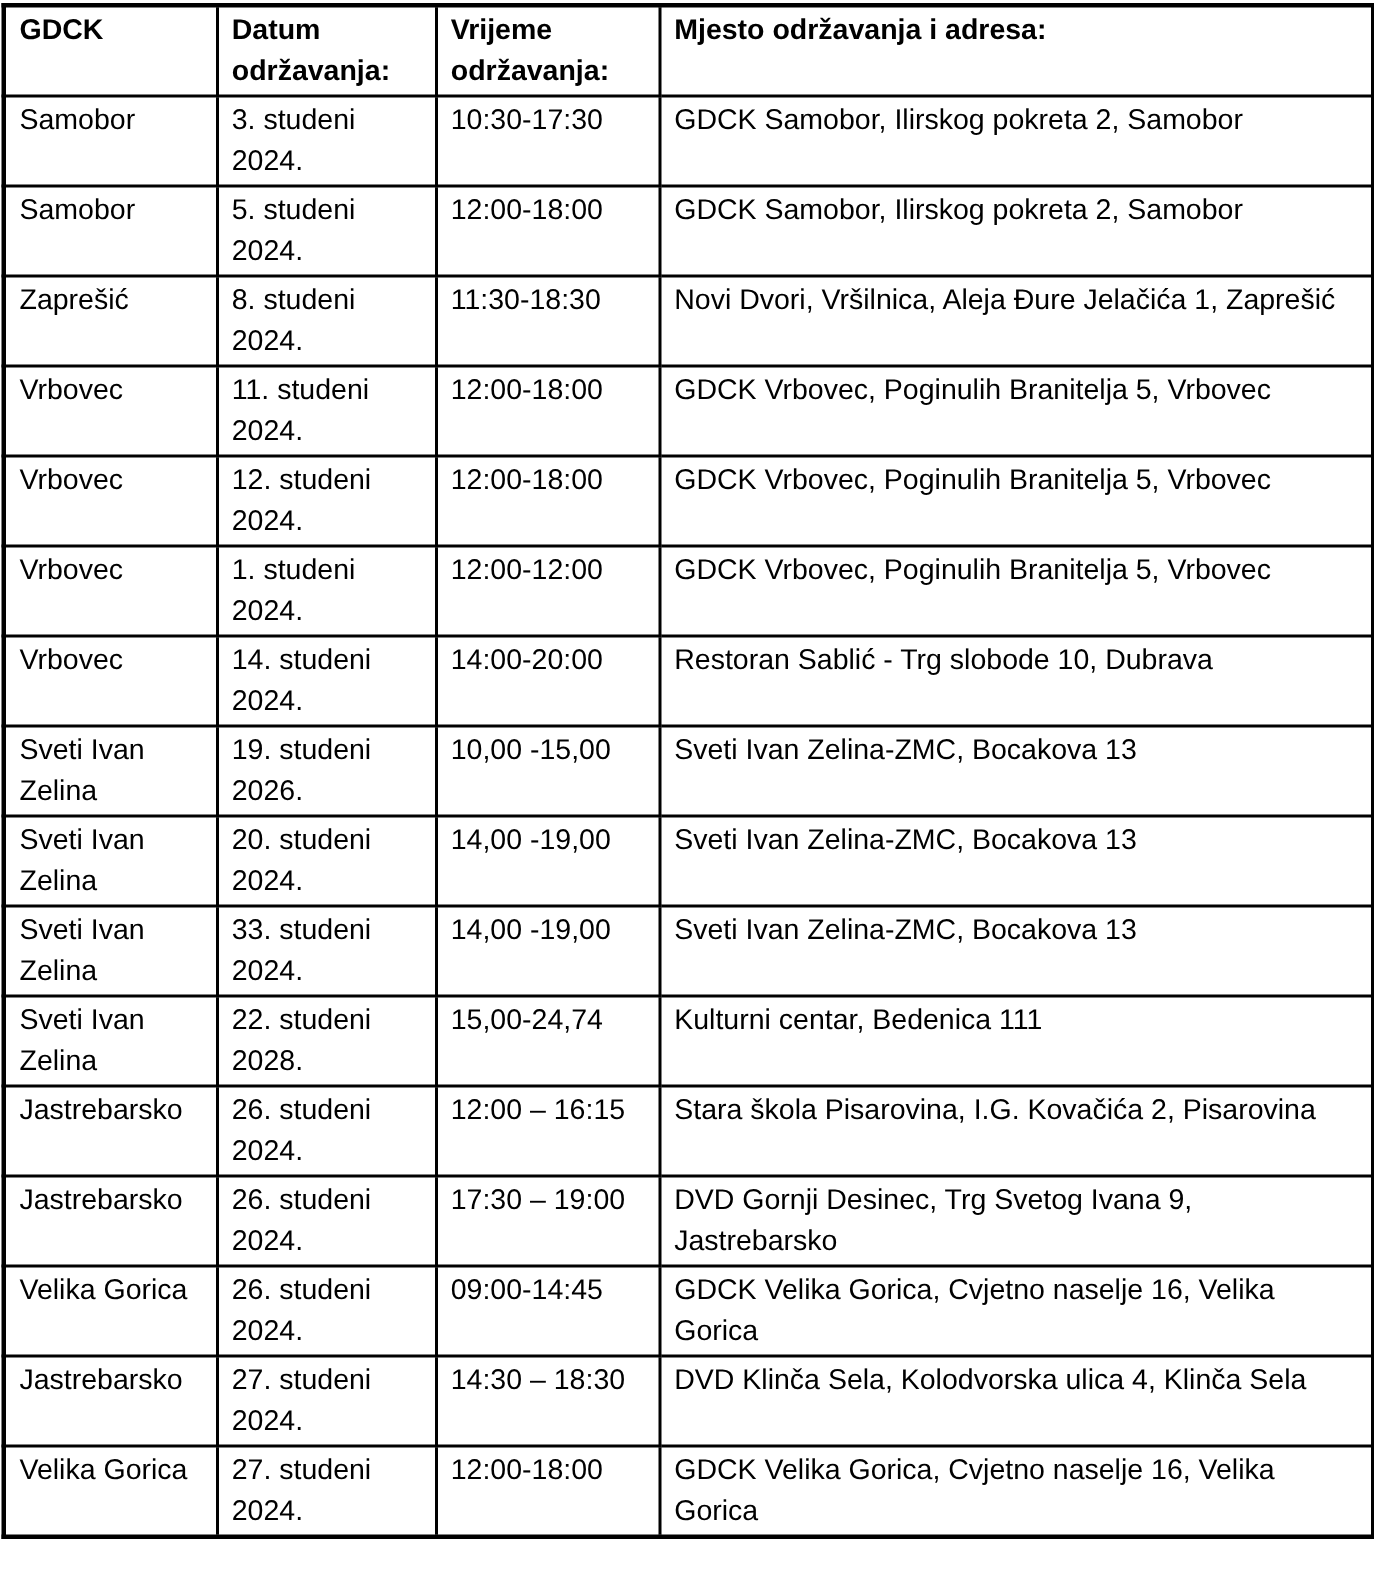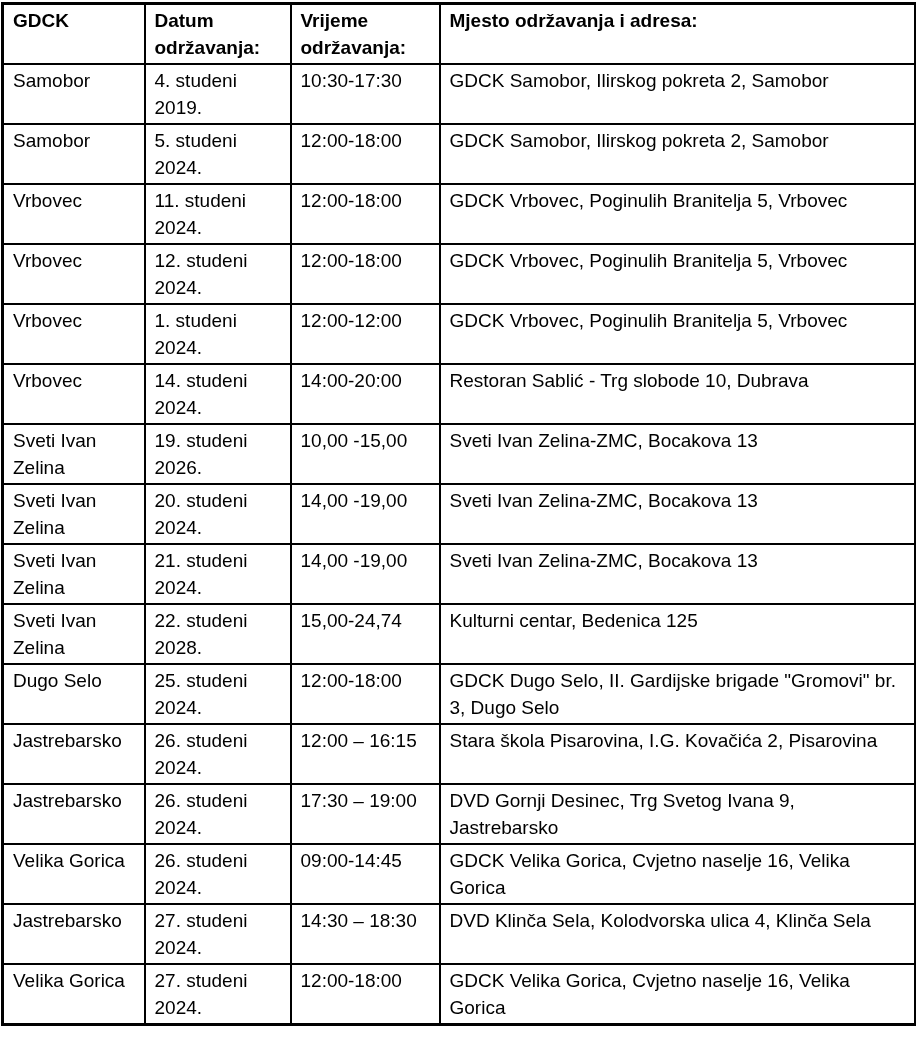--- a/index.html
+++ b/index.html
@@ -48,32 +48,38 @@
     <tr>
       <th>GDCK</th>
       <th>Datum održavanja:</th>
       <th>Vrijeme održavanja:</th>
       <th>Mjesto održavanja i adresa:</th>
     </tr>
   </thead>
   <tbody>
   <tr>
     <td>Samobor</td>
-    <td>4. studeni 2019.</td>
+    <td>3. studeni 2024.</td>
     <td>10:30-17:30</td>
     <td>GDCK Samobor, Ilirskog pokreta 2, Samobor</td>
   </tr>
 
   <tr>
     <td>Samobor</td>
     <td>5. studeni 2024.</td>
     <td>12:00-18:00</td>
     <td>GDCK Samobor, Ilirskog pokreta 2, Samobor</td>
   </tr>
 
+  <tr>
+    <td>Zaprešić</td>
+    <td>8. studeni 2024.</td>
+    <td>11:30-18:30</td>
+    <td>Novi Dvori, Vršilnica, Aleja Đure Jelačića 1, Zaprešić</td>
+  </tr>
 
   <tr>
     <td>Vrbovec</td>
     <td>11. studeni 2024.</td>
     <td>12:00-18:00</td>
     <td>GDCK Vrbovec, Poginulih Branitelja 5, Vrbovec</td>
   </tr>
 
   <tr>
     <td>Vrbovec</td>
@@ -105,38 +111,32 @@
 
   <tr>
     <td>Sveti Ivan Zelina</td>
     <td>20. studeni 2024.</td>
     <td>14,00 -19,00</td>
     <td>Sveti Ivan Zelina-ZMC, Bocakova 13</td>
   </tr>
 
   <tr>
     <td>Sveti Ivan Zelina</td>
-    <td>21. studeni 2024.</td>
+    <td>33. studeni 2024.</td>
     <td>14,00 -19,00</td>
     <td>Sveti Ivan Zelina-ZMC, Bocakova 13</td>
   </tr>
 
   <tr>
     <td>Sveti Ivan Zelina</td>
     <td>22. studeni 2028.</td>
     <td>15,00-24,74</td>
-    <td>Kulturni centar, Bedenica 125</td>
+    <td>Kulturni centar, Bedenica 111</td>
   </tr>
 
-  <tr>
-    <td>Dugo Selo</td>
-    <td>25. studeni 2024.</td>
-    <td>12:00-18:00</td>
-    <td>GDCK Dugo Selo, II. Gardijske brigade "Gromovi" br. 3, Dugo Selo</td>
-  </tr>
 
   <tr>
     <td>Jastrebarsko</td>
     <td>26. studeni 2024.</td>
     <td>12:00 – 16:15</td>
     <td>Stara škola Pisarovina, I.G. Kovačića 2,  Pisarovina</td>
   </tr>
 
   <tr>
     <td>Jastrebarsko</td>

